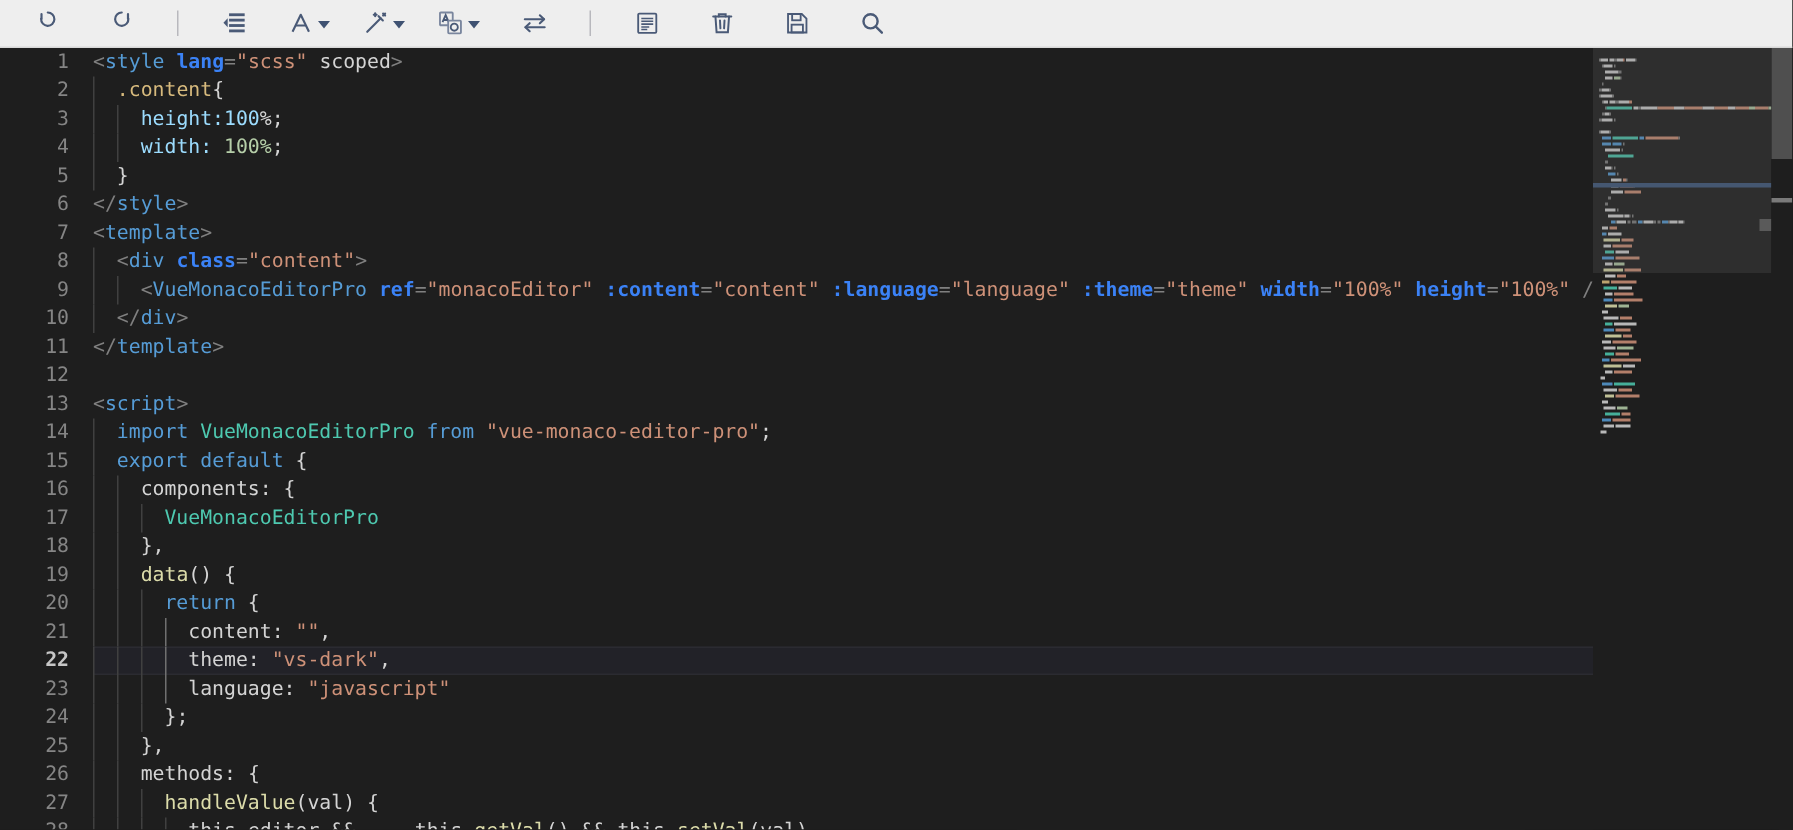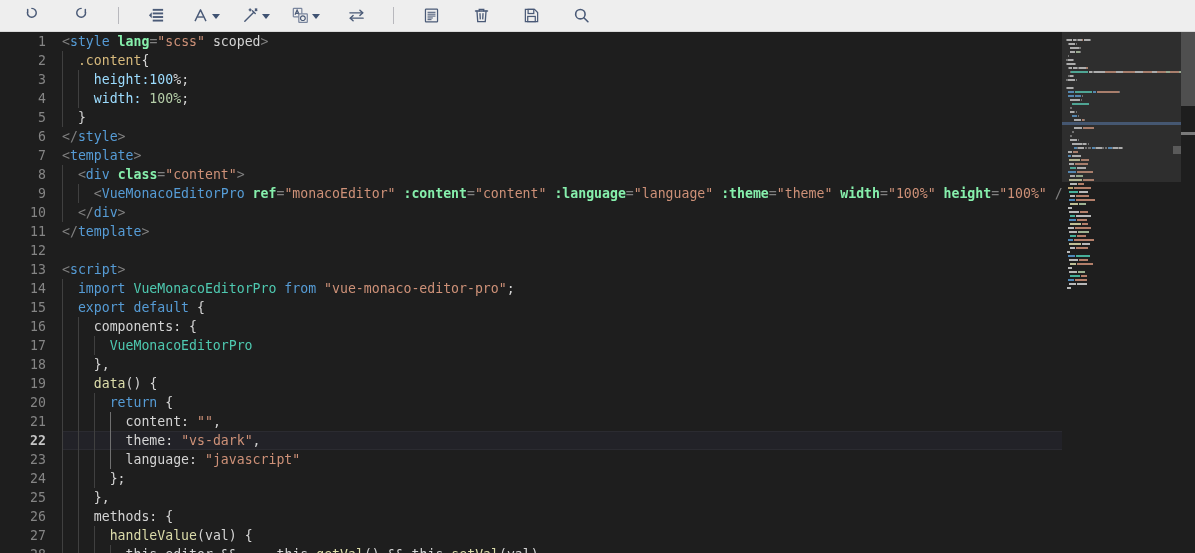--- a/index.html
+++ b/index.html
@@ -108,21 +108,21 @@
     position: absolute;
     top: 0;
     width: 1px;
     height: 19px;
     background: #404040;
   }
   .guide.active { background: #707070; }
 
   
   .t-tag      { color: #569cd6; }
-  .t-attrb    { color: #86efac; font-weight: bold; }
+  .t-attrb    { color: #3b82f6; font-weight: bold; }
   .t-str      { color: #ce9178; }
   .t-punc     { color: #808080; }
   .t-plain    { color: #d4d4d4; }
   .t-kw       { color: #569cd6; }
   .t-fn       { color: #dcdcaa; }
   .t-var      { color: #9cdcfe; }
   .t-cls      { color: #4ec9b0; }
   .t-sel      { color: #d7ba7d; }
   .t-num      { color: #b5cea8; }
   .t-brace    { color: #d4d4d4; }

